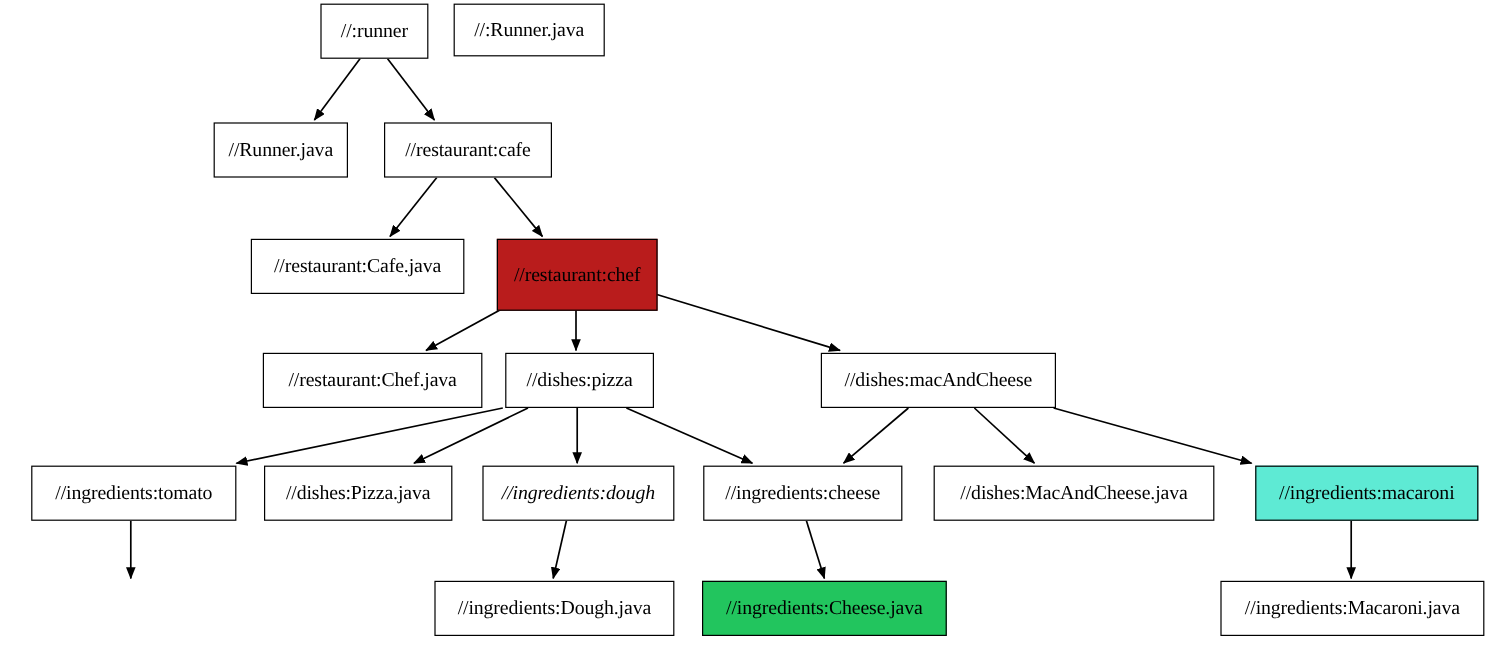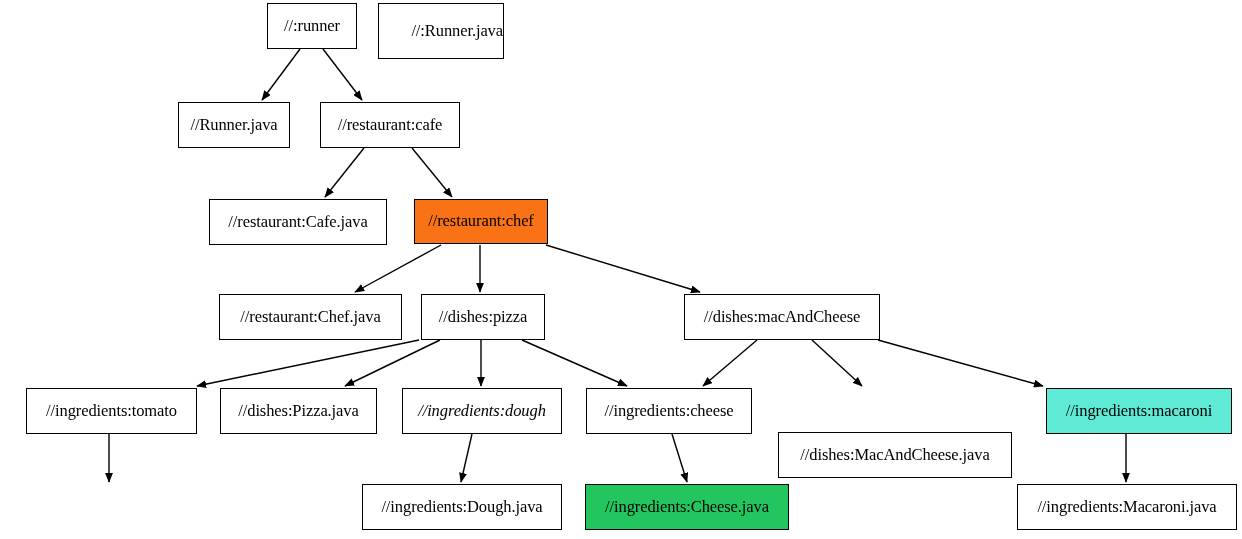--- a/index.html
+++ b/index.html
@@ -79,33 +79,33 @@
         <line x1="472" y1="434" x2="461" y2="482" stroke="#000000" stroke-width="1.4" marker-end="url(#arrowhead)"></line>
         <line x1="672" y1="434" x2="687" y2="482" stroke="#000000" stroke-width="1.4" marker-end="url(#arrowhead)"></line>
         <line x1="1126" y1="434" x2="1126" y2="482" stroke="#000000" stroke-width="1.4" marker-end="url(#arrowhead)"></line>
       </g>
   </svg>
 
   <div id="node-layer">
       <div class="graph-node" style="left: 265px; top: 3px; width: 90px; height: 46px; background: rgb(255, 255, 255); border-color: rgb(0, 0, 0);">
         <span class="node-label">//:runner</span>
       </div>
-      <div class="graph-node" style="left: 376px; top: 3px; width: 126px; height: 56px; background: rgb(255, 255, 255); border-color: rgb(0, 0, 0); justify-content: flex-end;">
+      <div class="graph-node" style="left: 376px; top: 3px; width: 126px; height: 44px; background: rgb(255, 255, 255); border-color: rgb(0, 0, 0);">
         <span class="node-label">//:Runner.java</span>
       </div>
       <div class="graph-node" style="left: 176px; top: 102px; width: 112px; height: 46px; background: rgb(255, 255, 255); border-color: rgb(0, 0, 0); justify-content: center;">
         <span class="node-label">//Runner.java</span>
       </div>
       <div class="graph-node" style="left: 318px; top: 102px; width: 140px; height: 46px; background: rgb(255, 255, 255); border-color: rgb(0, 0, 0);">
         <span class="node-label">//restaurant:cafe</span>
       </div>
       <div class="graph-node" style="left: 207px; top: 199px; width: 178px; height: 46px; background: rgb(255, 255, 255); border-color: rgb(0, 0, 0);">
         <span class="node-label">//restaurant:Cafe.java</span>
       </div>
-      <div class="graph-node" style="left: 412px; top: 199px; width: 134px; height: 45px; background: #f97316; border-color: rgb(0, 0, 0);">
+      <div class="graph-node" style="left: 412px; top: 199px; width: 134px; height: 60px; background: #b91c1c; border-color: rgb(0, 0, 0);">
         <span class="node-label">//restaurant:chef</span>
       </div>
       <div class="graph-node" style="left: 217px; top: 294px; width: 183px; height: 46px; background: rgb(255, 255, 255); border-color: rgb(0, 0, 0);">
         <span class="node-label">//restaurant:Chef.java</span>
       </div>
       <div class="graph-node" style="left: 419px; top: 294px; width: 124px; height: 46px; background: rgb(255, 255, 255); border-color: rgb(0, 0, 0);">
         <span class="node-label">//dishes:pizza</span>
       </div>
       <div class="graph-node" style="left: 682px; top: 294px; width: 196px; height: 46px; background: rgb(255, 255, 255); border-color: rgb(0, 0, 0);">
         <span class="node-label">//dishes:macAndCheese</span>
@@ -115,21 +115,21 @@
       </div>
       <div class="graph-node" style="left: 218px; top: 388px; width: 157px; height: 46px; background: rgb(255, 255, 255); border-color: rgb(0, 0, 0);">
         <span class="node-label">//dishes:Pizza.java</span>
       </div>
       <div class="graph-node" style="left: 400px; top: 388px; width: 160px; height: 46px; background: rgb(255, 255, 255); border-color: rgb(0, 0, 0); font-style: italic;">
         <span class="node-label">//ingredients:dough</span>
       </div>
       <div class="graph-node" style="left: 584px; top: 388px; width: 166px; height: 46px; background: rgb(255, 255, 255); border-color: rgb(0, 0, 0);">
         <span class="node-label">//ingredients:cheese</span>
       </div>
-      <div class="graph-node" style="left: 776px; top: 388px; width: 234px; height: 46px; background: rgb(255, 255, 255); border-color: rgb(0, 0, 0); margin-top: 44px;">
+      <div class="graph-node" style="left: 776px; top: 388px; width: 234px; height: 46px; background: rgb(255, 255, 255); border-color: rgb(0, 0, 0);">
         <span class="node-label">//dishes:MacAndCheese.java</span>
       </div>
       <div class="graph-node" style="left: 1032px; top: 388px; width: 186px; height: 46px; background: #5eead4; border-color: rgb(0, 0, 0); margin-left: 12px;">
         <span class="node-label">//ingredients:macaroni</span>
       </div>
       <div class="graph-node" style="left: 360px; top: 484px; width: 200px; height: 46px; background: rgb(255, 255, 255); border-color: rgb(0, 0, 0);">
         <span class="node-label">//ingredients:Dough.java</span>
       </div>
       <div class="graph-node" style="left: 583px; top: 484px; width: 204px; height: 46px; background: #22c55e; border-color: rgb(0, 0, 0);">
         <span class="node-label">//ingredients:Cheese.java</span>

